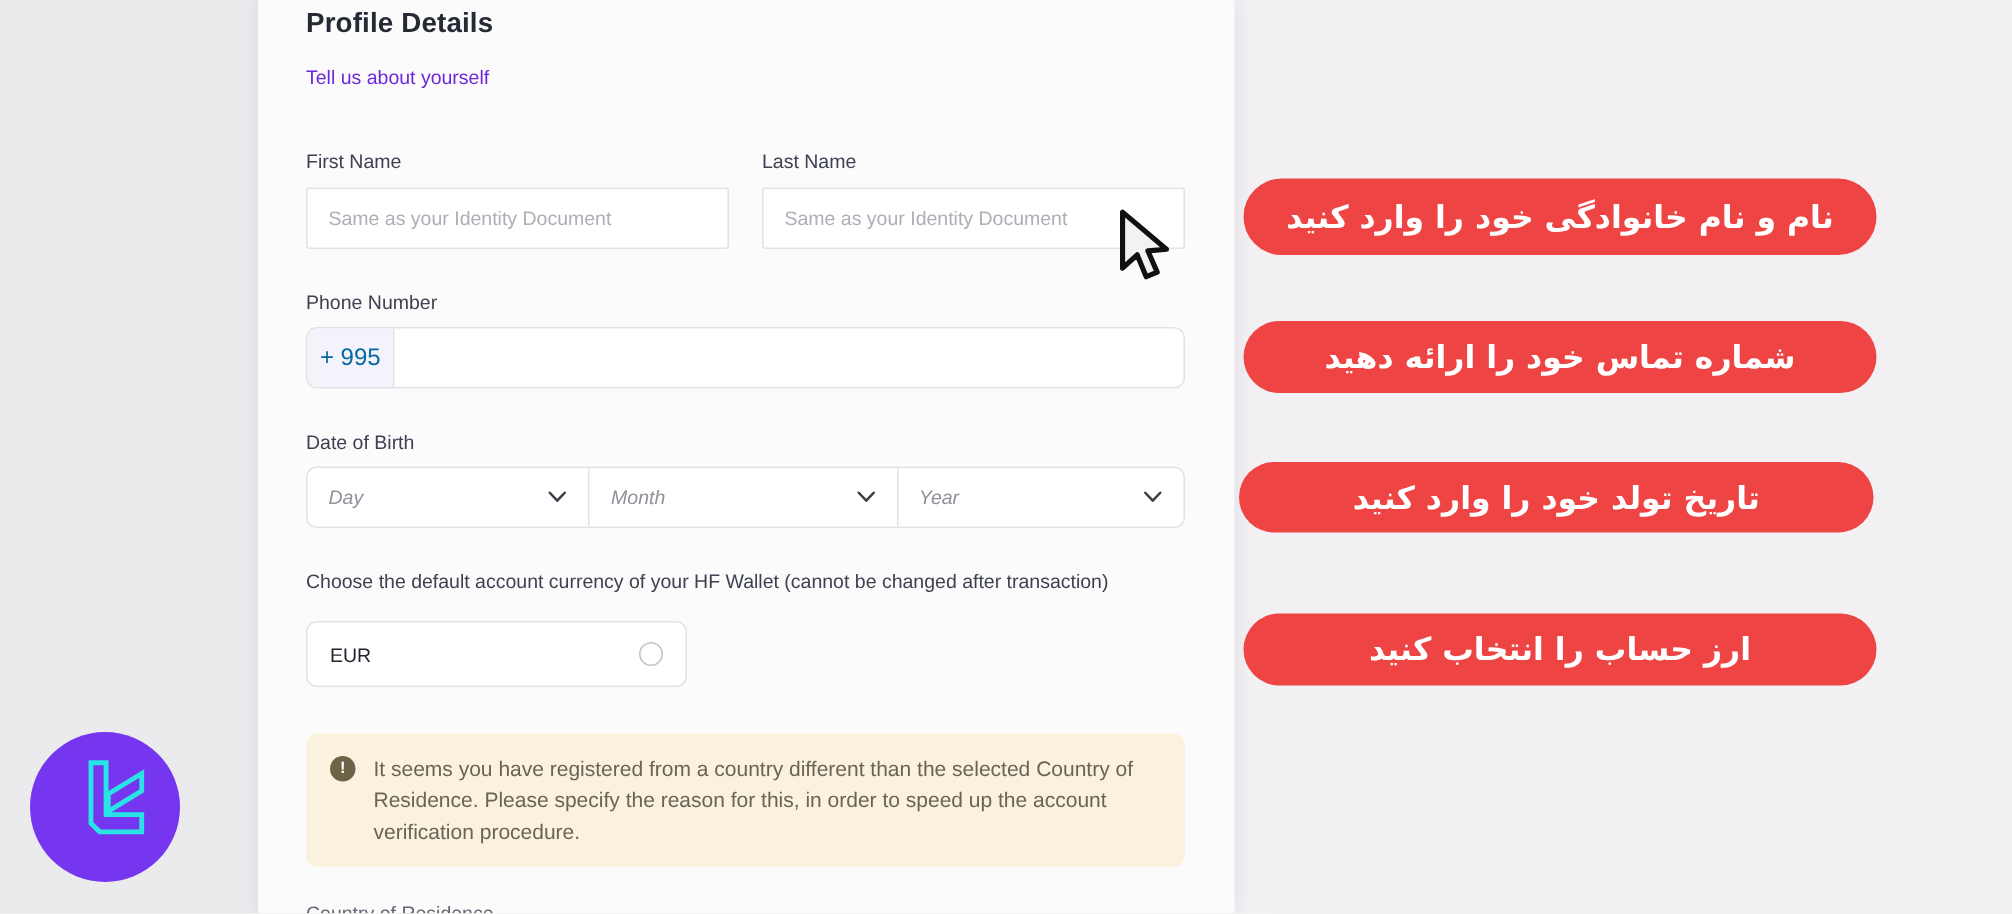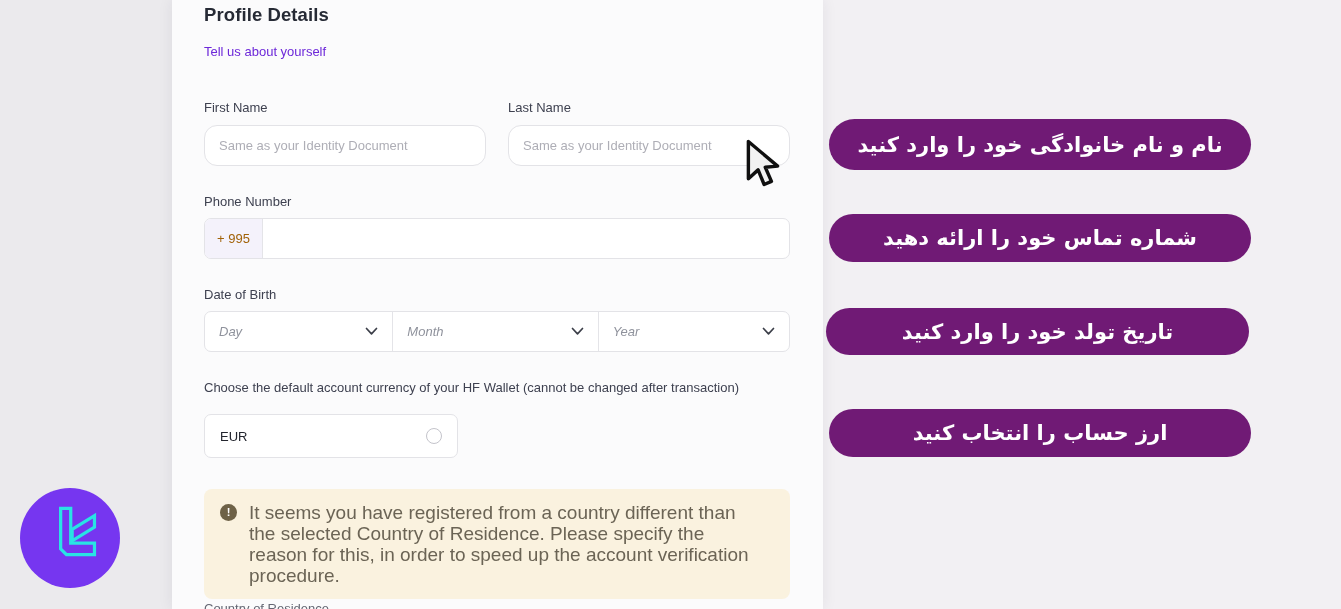--- a/index.html
+++ b/index.html
@@ -11,31 +11,31 @@
 
   .panel { position: absolute; left: 172px; top: 0; width: 651px; height: 609px;
            background: #fbfbfc; box-shadow: 0 0 14px rgba(40,40,60,0.08); }
 
   .page-title { position: absolute; left: 32px; top: 4px; font-size: 18.5px; font-weight: 600;
                 color: #262a35; letter-spacing: 0.1px; }
   .page-subtitle { position: absolute; left: 32px; top: 44px; font-size: 13px; color: #6d28d9; }
 
   .field-label { position: absolute; font-size: 13px; color: #3e4150; }
 
-  .text-input { position: absolute; height: 41px; border: 1px solid #e3e3e7; border-radius: 13px;
+  .text-input { position: absolute; height: 41px; border: 1px solid #e3e3e7; border-radius: 2px;
                 background: #fff; padding: 0 14px; font-size: 13px; color: #0c4a6e; outline: none;
                 font-family: "Liberation Sans", sans-serif; }
   .text-input::placeholder { color: #aeaeb6; }
 
   .phone-box { position: absolute; left: 32px; top: 218px; width: 586px; height: 41px;
                border: 1px solid #e3e3e7; border-radius: 7px; background: #fff;
                display: flex; align-items: stretch; overflow: hidden; }
   .phone-prefix { width: 58px; background: #f4f2fb; border-right: 1px solid #e4e4e8;
                   display: flex; align-items: center; justify-content: center;
-                  font-size: 13px; color: #a16207; }
+                  font-size: 16px; color: #0369a1; }
   .phone-input { flex: 1; border: none; outline: none; font-size: 13px; padding: 0 12px;
                  background: transparent; font-family: "Liberation Sans", sans-serif; }
 
   .dob-group { position: absolute; left: 32px; top: 311px; width: 586px; height: 41px;
                border: 1px solid #e3e3e7; border-radius: 7px; background: #fff; display: flex; }
   .dob-cell { display: flex; align-items: center; justify-content: space-between;
               padding: 0 14px; cursor: pointer; font-style: italic; }
   .dob-cell + .dob-cell { border-left: 1px solid #e4e4e8; }
   .dob-cell span.ph { font-size: 13px; color: #8f929c; }
   .dob-day { width: 188px; } .dob-month { width: 206px; gap: 24px; } .dob-year { width: 192px; gap: 24px; }
@@ -53,26 +53,26 @@
   .radio.on { border: 1.5px solid #111318; }
   .radio.on::after { content: ""; position: absolute; left: 50%; top: 50%;
                      width: 8px; height: 8px; margin: -4px 0 0 -4px; border-radius: 50%; background: #111318; }
   .radio.off { border: 1.5px solid #c4c4cb; }
 
   .warning { position: absolute; left: 32px; top: 489px; width: 586px; background: #faf2df;
              border-radius: 8px; padding: 13px 18px 13px 16px; display: flex; gap: 12px; }
   .warn-icon { flex: 0 0 17px; width: 17px; height: 17px; margin-top: 2px; border-radius: 50%;
                background: #6e6247; color: #fff; font-size: 11px; font-weight: bold;
                line-height: 17px; text-align: center; }
-  .warn-text { font-size: 19px; line-height: 21px; color: #6b6455; max-width: 510px; }
+  .warn-text { font-size: 14px; line-height: 21px; color: #6b6455; max-width: 510px; }
 
   .clipped-label { position: absolute; left: 32px; top: 601px; height: 8px; overflow: hidden;
                    font-size: 13px; color: #3e4150; opacity: 0.8; }
 
-  .pill { position: absolute; background: #701a75; border-radius: 26px; color: #ffffff;
+  .pill { position: absolute; background: #ef4444; border-radius: 26px; color: #ffffff;
           display: flex; align-items: center; justify-content: center; direction: rtl;
           font-family: "DejaVu Sans", sans-serif; font-weight: bold; font-size: 21px;
           padding: 0 24px; text-align: left; }
   .pill-1 { left: 829px; top: 119px; width: 422px; height: 51px; }
   .pill-2 { left: 829px; top: 214px; width: 422px; height: 48px; }
   .pill-3 { left: 826px; top: 308px; width: 423px; height: 47px; }
   .pill-4 { left: 829px; top: 409px; width: 422px; height: 48px; }
 
   .logo { position: absolute; left: 20px; top: 488px; width: 100px; height: 100px;
           border-radius: 50%; background: #7636f0; display: flex; align-items: center;

